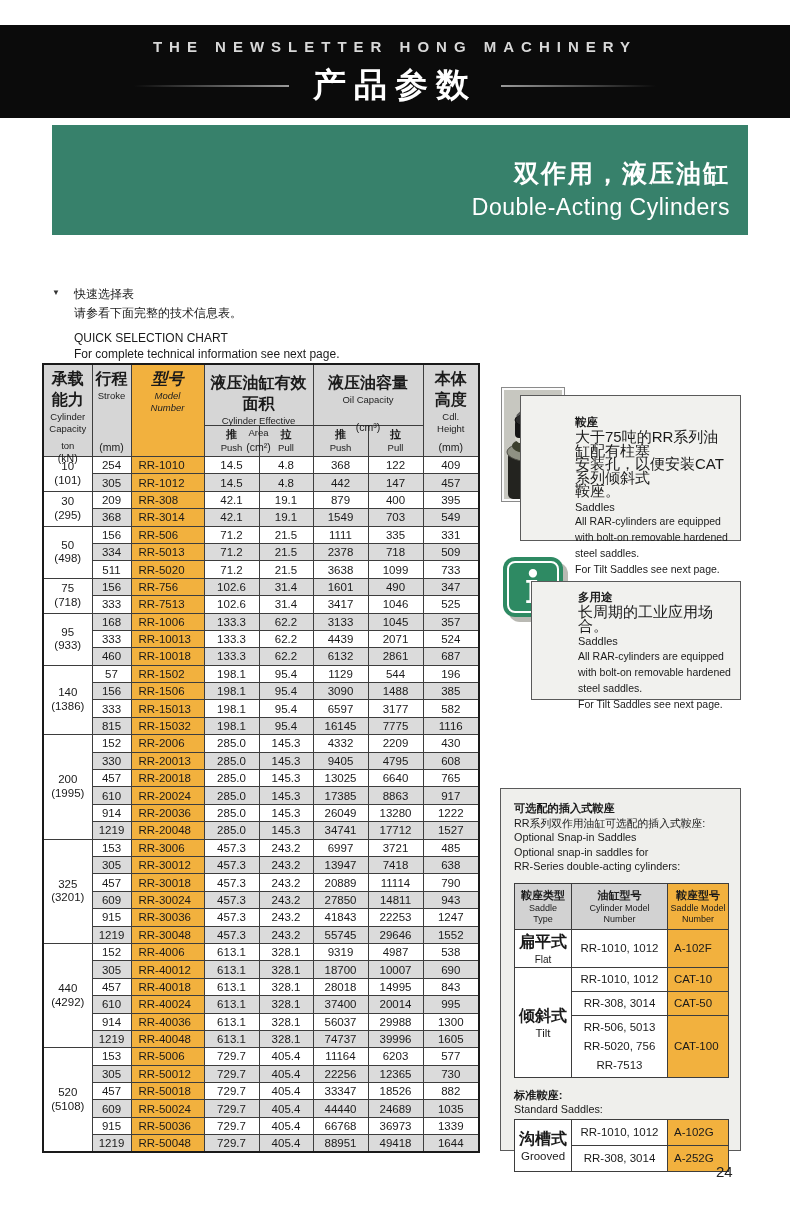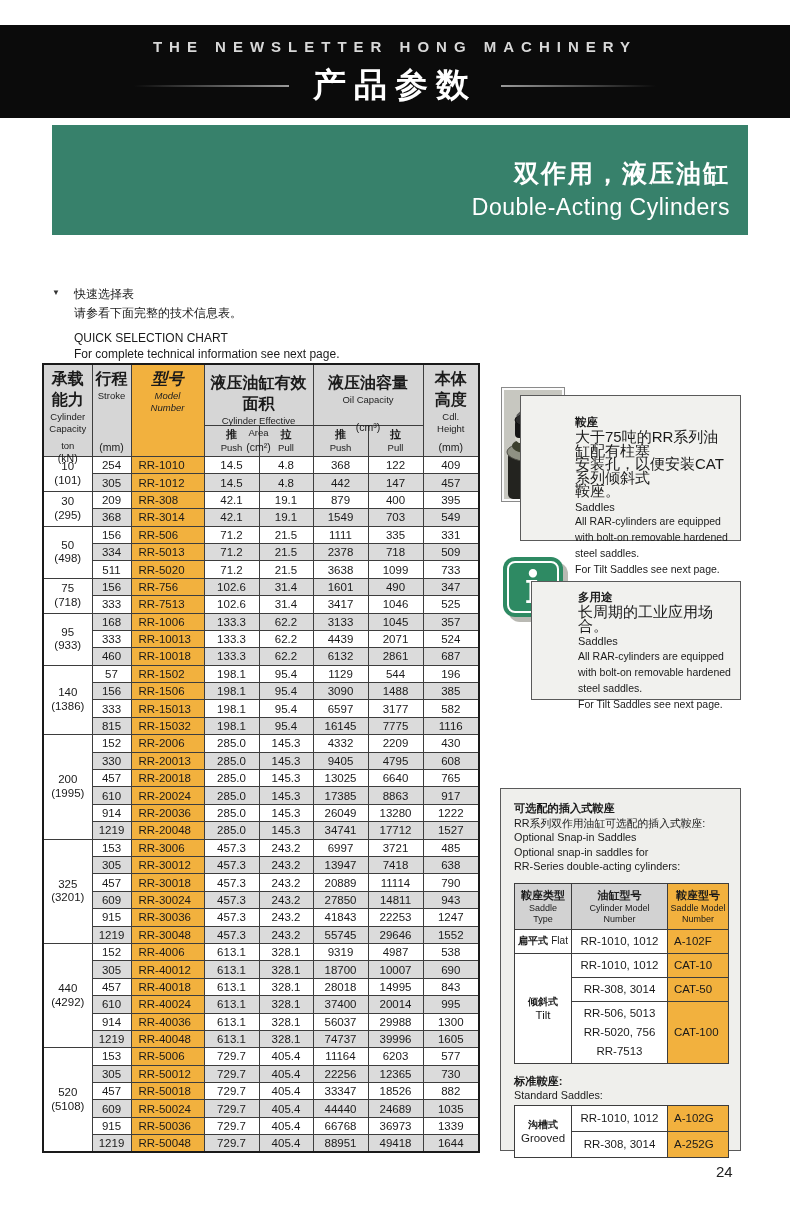--- a/index.html
+++ b/index.html
@@ -70,21 +70,21 @@
   .snap-line.bold { font-weight:bold; font-size:11.2px; }
   .snap-table { width:214px; margin-top:9px; border:1.5px solid #3d3d3d; table-layout:fixed; }
   .snap-table th, .snap-table td { border:1px solid #3d3d3d; padding:2px; }
   .snap-table th { background:#d2d2d2; font-weight:normal; height:46px; vertical-align:middle; }
   .snap-table th.orange, .snap-table td.orange { background:#F2B13E; }
   .st-zh { font-size:11px; font-weight:bold; }
   .st-en { font-size:9px; line-height:10.5px; }
   .snap-table td { background:#fff; text-align:center; font-size:11.5px; height:24px; }
   .snap-table td.orange { text-align:left; padding-left:6px; font-size:11.5px; }
   .type-cell { font-size:10.5px; }
-  .type-cell .st-zh { font-size:10px; }
+  .type-cell .st-zh { font-size:16px; }
   .std-heading { margin-top:10px; }
   .std-table { width:214px; margin-top:2px; border:1.5px solid #3d3d3d; table-layout:fixed; }
   .std-table td { border:1px solid #3d3d3d; background:#fff; text-align:center; font-size:11.5px; height:26px; padding:0; }
   .std-table td.orange { background:#F2B13E; text-align:left; padding-left:6px; }
 
   .page-number { position:absolute; top:1163px; left:716px; font-size:15px; color:#222; }
 </style>
 </head>
 <body>
 

